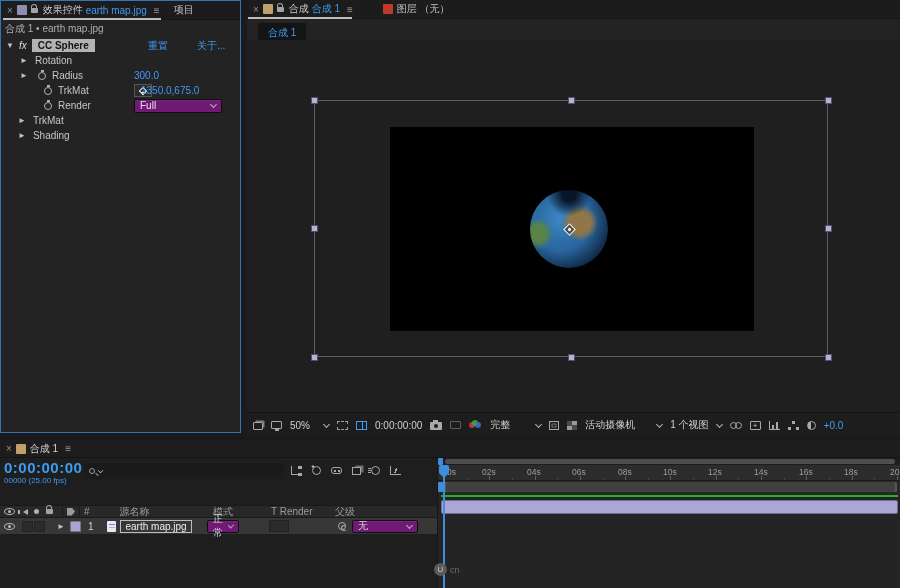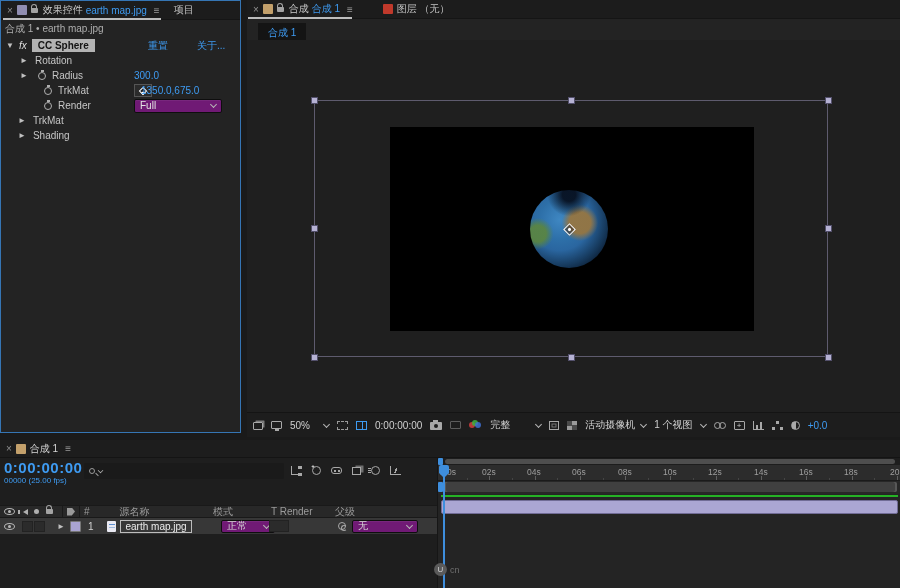--- a/index.html
+++ b/index.html
@@ -271,21 +271,21 @@
       <span style="left:0; top:2px; background:#d04040"></span>
       <span style="left:3px; top:0; background:#40b040"></span>
       <span style="left:6px; top:2px; background:#4070d0"></span>
     </span>
     <span class="row" style="gap:26px">
       <span style="color:#d0d0d0">完整</span>
       <span class="chev"></span>
     </span>
     <span class="roiico ico"></span>
     <span class="checker ico"></span>
-    <span class="row" style="gap:6px">
+    <span class="row" style="gap:22px">
       <span style="color:#d0d0d0">活动摄像机</span>
       <span class="chev"></span>
     </span>
     <span class="row" style="gap:8px">
       <span style="color:#d0d0d0">1 个视图</span>
       <span class="chev"></span>
     </span>
     <span class="goggles ico"></span>
     <span class="plusbox ico">+</span>
     <span class="rulerico ico"></span>
@@ -337,21 +337,21 @@
 
       <div id="layer-row">
         <span class="eye ico" style="margin-left:4px"></span>
         <span class="dark-box ico" style="margin-left:7px; width:11px; height:11px"></span>
         <span class="dark-box ico" style="margin-left:1px; width:11px; height:11px"></span>
         <span class="twirl" style="margin-left:12px">►</span>
         <span class="swatch ico" style="margin-left:5px"></span>
         <span style="margin-left:7px; color:#d0d0d0">1</span>
         <span class="fileico ico" style="margin-left:14px"></span>
         <span class="name-box" style="margin-left:4px">earth map.jpg</span>
-        <span class="dropdown" style="position:absolute; left:221px; width:54px; height:13px">
+        <span class="dropdown" style="position:absolute; left:207px; width:32px; height:13px">
           <span style="color:#d8d8d8">正常</span>
           <span class="chev"></span>
         </span>
         <span class="dark-box ico" style="position:absolute; left:269px; width:20px; height:12px"></span>
         <span class="pickwhip ico" style="position:absolute; left:338px"></span>
         <span class="dropdown" style="position:absolute; left:352px; width:66px; height:13px">
           <span style="color:#d8d8d8">无</span>
           <span class="chev"></span>
         </span>
       </div>

